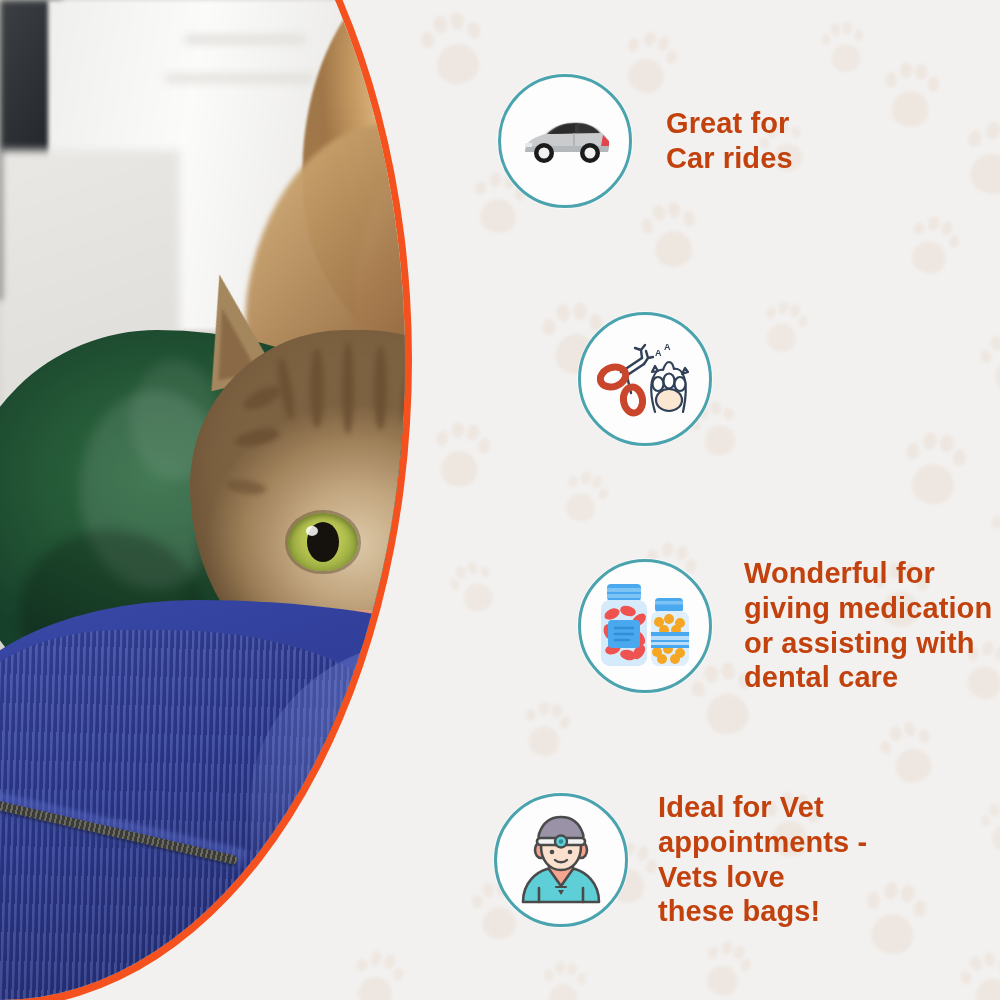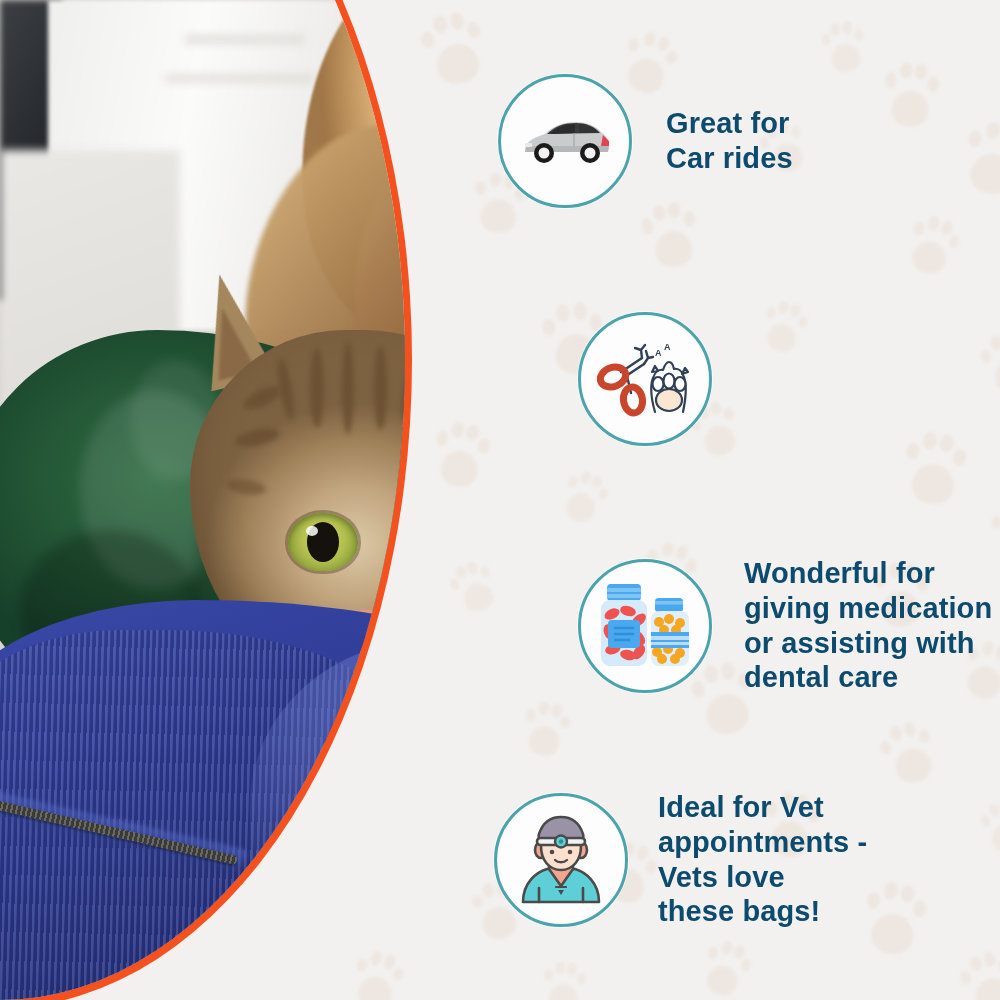--- a/index.html
+++ b/index.html
@@ -151,21 +151,21 @@
   
   .features{position:absolute;left:0;top:0;width:1000px;height:1000px;z-index:5;}
   .feature{position:absolute;display:flex;align-items:center;}
   .icon-circle{
     width:128px;height:128px;border-radius:50%;
     background:#fdfdfd;border:3px solid #4ba3ae;
     display:flex;align-items:center;justify-content:center;flex:0 0 auto;
     box-shadow:0 0 0 1px rgba(255,255,255,.6);
   }
   .feature .label{
-    margin-left:34px;font-weight:700;color:#0c4a6e;
+    margin-left:34px;font-weight:700;color:#c2410c;
     font-size:29px;line-height:1.20;letter-spacing:.1px;white-space:pre-line;
   }
   #feature-0{left:498px;top:74px;}
   #feature-1{left:578px;top:312px;}
   #feature-2{left:578px;top:556px;}
   #feature-3{left:494px;top:790px;}
   #feature-0 .label{font-size:29px;}
   #feature-1 .label{font-size:29px;}
   #feature-2 .label{font-size:29px;margin-left:32px;}
   #feature-3 .label{font-size:29px;margin-left:30px;}

